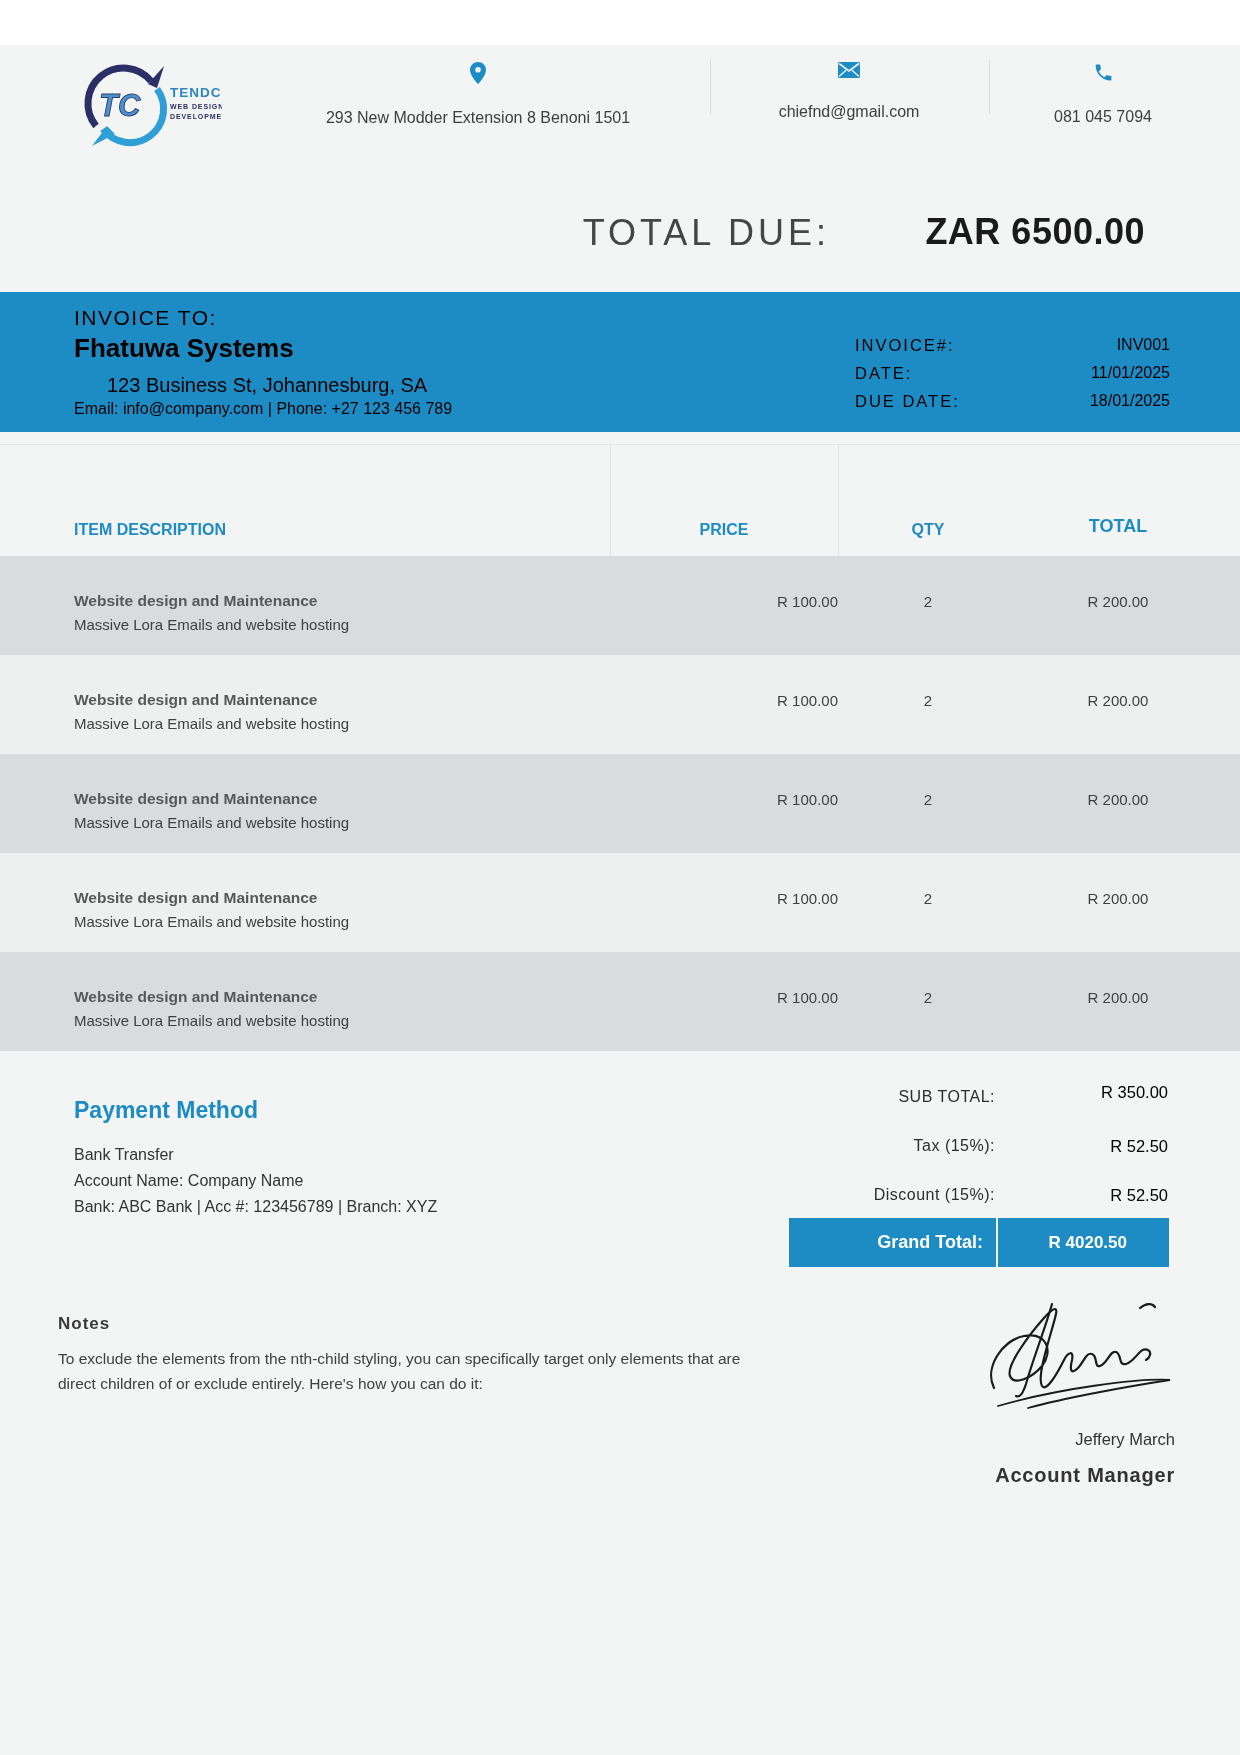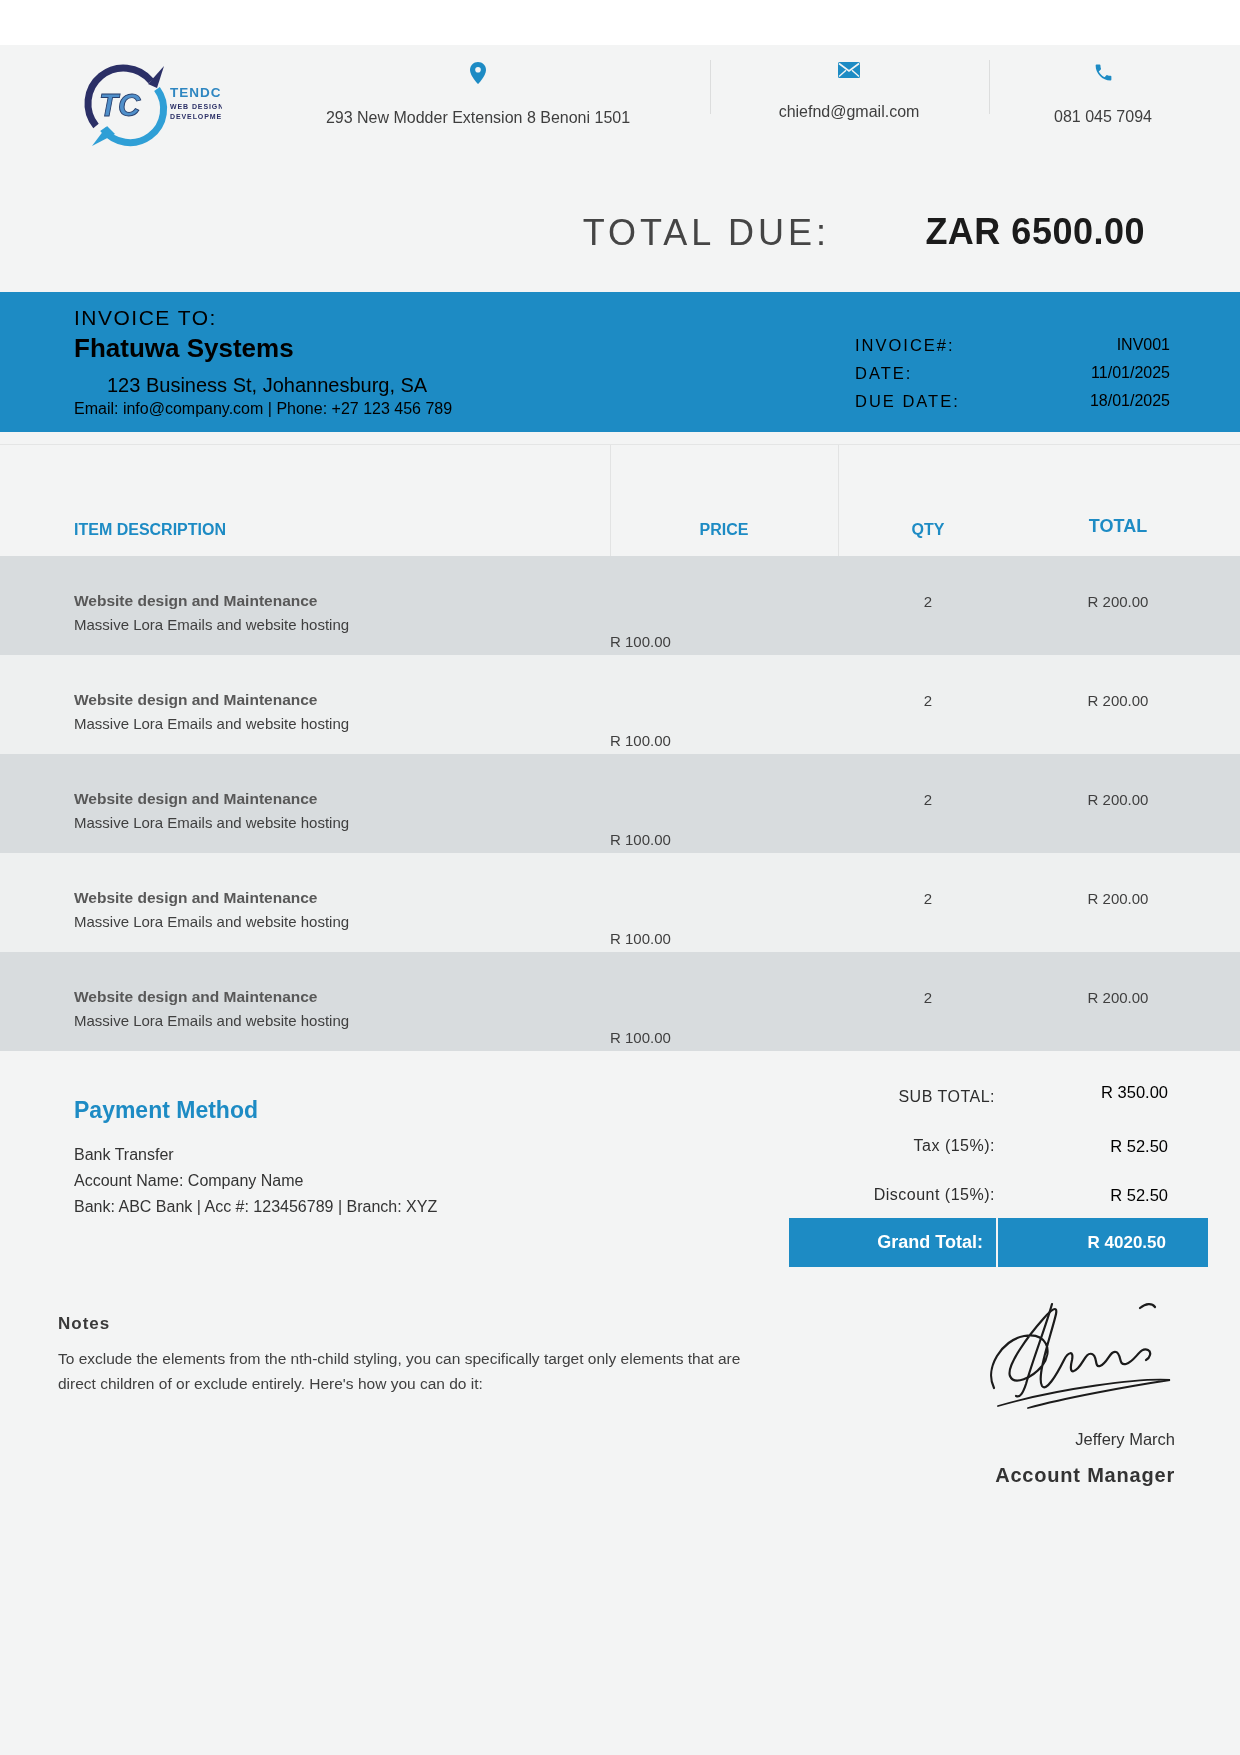--- a/index.html
+++ b/index.html
@@ -44,36 +44,36 @@
   .th-qty{left:838px;width:180px;text-align:center;}
   .th-total{left:1018px;width:200px;text-align:center;font-size:18px;top:516px;}
 
   
   .rows{left:0;top:556px;width:1240px;}
   .item-row{position:relative;width:1240px;height:99px;}
   .item-row:nth-child(odd){background:#d8dcde;}
   .item-row:nth-child(even){background:#eef0f0;}
   .it-title{position:absolute;left:74px;top:36px;font-size:15.5px;font-weight:700;color:#585858;}
   .it-sub{position:absolute;left:74px;top:60px;font-size:15px;color:#3f3f3f;}
-  .it-price{position:absolute;left:610px;width:228px;top:37px;text-align:left;font-size:15px;color:#3f3f3f;margin-top:40px;}
+  .it-price{position:absolute;left:610px;width:228px;top:37px;text-align:right;font-size:15px;color:#3f3f3f;}
   .it-qty{position:absolute;left:838px;width:180px;top:37px;text-align:center;font-size:15px;color:#3f3f3f;}
   .it-total{position:absolute;left:1018px;width:200px;top:37px;text-align:center;font-size:15px;color:#3f3f3f;}
 
   
   .pm-heading{left:74px;top:1097px;font-size:23px;font-weight:700;color:#1d8bc4;}
   .pm-line{left:74px;font-size:16px;color:#343434;}
   .pm-l0{top:1146px;} .pm-l1{top:1172px;} .pm-l2{top:1198px;}
 
   
   .tot-label{left:695px;width:300px;text-align:right;font-size:16px;color:#2d2d2d;letter-spacing:0.5px;}
   .tot-value{left:968px;width:200px;text-align:right;font-size:16.5px;color:#000000;}
   .tot-r0l{top:1088px;} .tot-r0v{top:1083px;}
   .tot-r1l{top:1137px;} .tot-r1v{top:1137px;}
   .tot-r2l{top:1186px;} .tot-r2v{top:1186px;}
-  .grand-bar{left:789px;top:1218px;width:419px;height:49px;display:flex;}
+  .grand-bar{left:789px;top:1218px;width:380px;height:49px;display:flex;}
   .grand-label-cell{width:207px;height:100%;background:#1d8bc4;color:#fff;font-size:18px;font-weight:700;
                     display:flex;align-items:center;justify-content:flex-end;padding-right:13px;box-sizing:border-box;}
   .grand-gap{width:2px;height:100%;background:#f3f4f4;}
   .grand-value-cell{flex:1;height:100%;background:#1d8bc4;color:#fff;font-size:17px;font-weight:700;
                     display:flex;align-items:center;justify-content:flex-end;padding-right:42px;box-sizing:border-box;}
 
   
   .notes-heading{left:58px;top:1314px;font-size:17px;font-weight:700;color:#3a3a3a;letter-spacing:1px;}
   .notes-body{left:58px;top:1346px;width:690px;font-size:15.5px;line-height:25px;color:#404040;}
 

